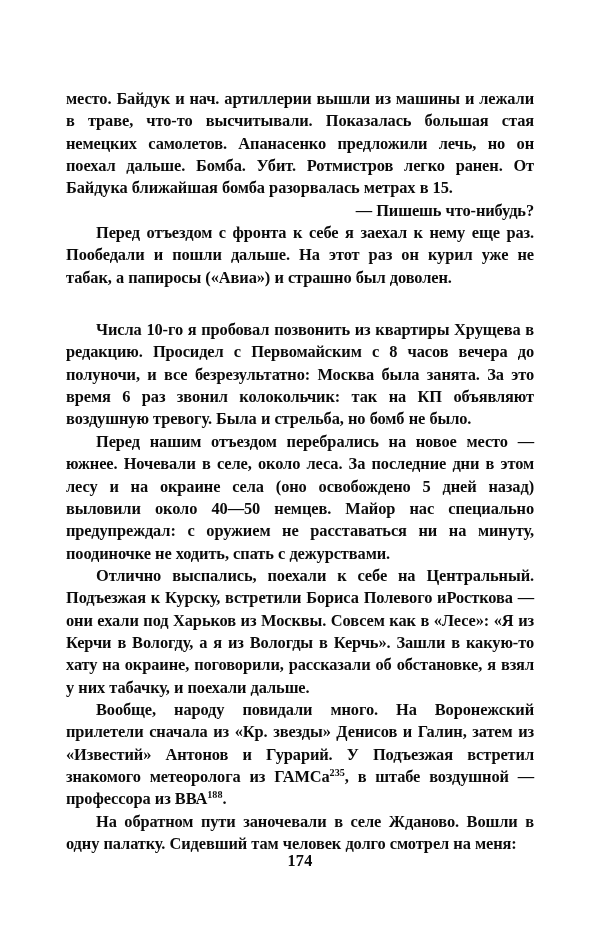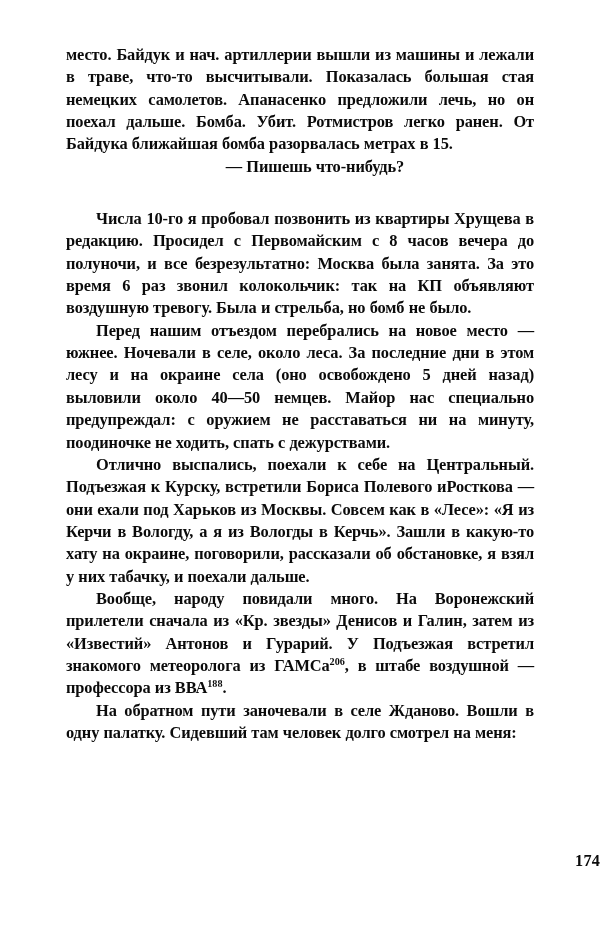--- a/index.html
+++ b/index.html
@@ -39,25 +39,25 @@
     text-justify: inter-word;
     font-size: 16.4px;
     line-height: 22.35px;
     font-weight: 700;
     letter-spacing: -0.1px;
     word-spacing: 0.2px;
     text-indent: 30px;
     hyphens: manual;
   }
 
-  .para.no-indent { text-indent: 0; }
+  .para.no-indent { text-indent: 0; margin-top: 44px; }
 
   
   .para.dialogue {
-    text-align: center;
+    text-align: right;
   }
 
   
   .section-gap {
     height: 30px;
   }
 
   sup.footnote-ref {
     font-size: 0.62em;
     line-height: 0;
@@ -65,38 +65,39 @@
     font-weight: 700;
     letter-spacing: 0;
   }
 
   
   #page-number {
     position: absolute;
     left: 0;
     right: 0;
     top: 852px;
-    text-align: right;
+    text-align: center;
     font-size: 16.2px;
     font-weight: 700;
     font-family: "Liberation Serif", "DejaVu Serif", serif;
     letter-spacing: 0.2px;
   }
 </style>
 </head>
 <body>
 
 <div id="page-sheet">
 
   <div id="text-block">
       <p class="para no-indent">место. Байдук и нач. артиллерии вышли из машины и лежали в траве, что-то высчитывали. Показалась большая стая немецких самолетов. Апанасенко предложили лечь, но он поехал дальше. Бомба. Убит. Ротмистров легко ранен. От Байдука ближайшая бомба разорвалась метрах в 15.</p>
       <p class="para dialogue">— Пишешь что-нибудь?</p>
+      <p class="para">Перед отъездом с фронта к себе я заехал к нему еще раз. Пообедали и пошли дальше. На этот раз он курил уже не табак, а папиросы («Авиа») и страшно был доволен.</p>
       <div class="section-gap"></div>
       <p class="para">Числа 10-го я пробовал позвонить из квартиры Хрущева в редакцию. Просидел с Первомайским с 8 часов вечера до полуночи, и все безрезультатно: Москва была занята. За это время 6 раз звонил колокольчик: так на КП объявляют воздушную тревогу. Была и стрельба, но бомб не было.</p>
       <p class="para">Перед нашим отъездом перебрались на новое место — южнее. Ночевали в селе, около леса. За последние дни в этом лесу и на окраине села (оно освобождено 5 дней назад) выловили около 40—50 немцев. Майор нас специально предупреждал: с оружием не расставаться ни на минуту, поодиночке не ходить, спать с дежурствами.</p>
       <p class="para">Отлично выспались, поехали к себе на Центральный. Подъезжая к Курску, встретили Бориса Полевого иРосткова — они ехали под Харьков из Москвы. Совсем как в «Лесе»: «Я из Керчи в Вологду, а я из Вологды в Керчь». Зашли в какую-то хату на окраине, поговорили, рассказали об обстановке, я взял у них табачку, и поехали дальше.</p>
-      <p class="para"><span>Вообще, народу повидали много. На Воронежский прилетели сначала из «Кр. звезды» Денисов и Галин, затем из «Известий» Антонов и Гурарий. У Подъезжая встретил знакомого метеоролога из ГАМСа</span><sup class="footnote-ref">206</sup><span>, в штабе воздушной — профессора из ВВА</span><sup class="footnote-ref">188</sup><span>.</span></p>
+      <p class="para"><span>Вообще, народу повидали много. На Воронежский прилетели сначала из «Кр. звезды» Денисов и Галин, затем из «Известий» Антонов и Гурарий. У Подъезжая встретил знакомого метеоролога из ГАМСа</span><sup class="footnote-ref">235</sup><span>, в штабе воздушной — профессора из ВВА</span><sup class="footnote-ref">188</sup><span>.</span></p>
       <p class="para">На обратном пути заночевали в селе Жданово. Вошли в одну палатку. Сидевший там человек долго смотрел на меня:</p>
     </div>
 
   <div id="page-number">174</div>
 
 </div>
 
 </body></html>

